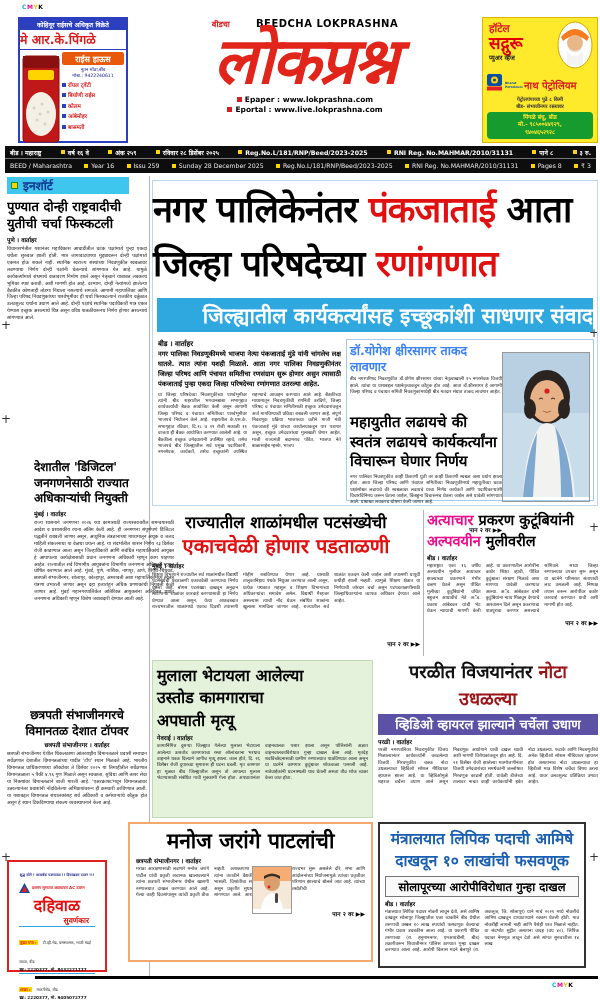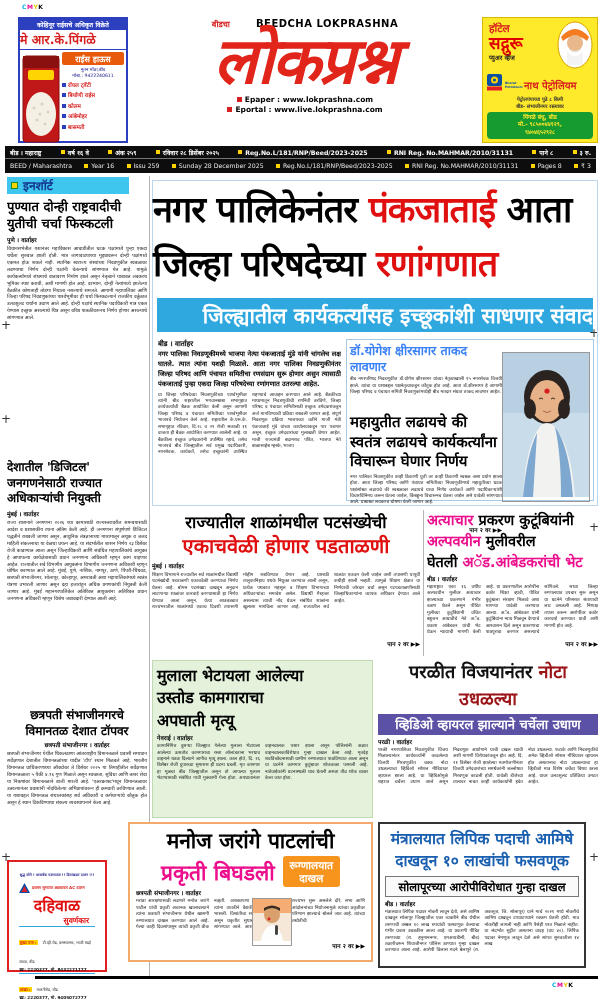--- a/index.html
+++ b/index.html
@@ -315,21 +315,21 @@
     <span class="in-bullet"></span>
     <span>इनशॉर्ट</span>
   </div>
 
   <div class="sb-story" style="top:199px;height:258px;">
     <div class="sb-h">पुण्यात दोन्ही राष्ट्रवादीची युतीची चर्चा फिस्कटली</div>
     <div class="byline" style="margin-top:3px;">पुणे । वार्ताहर</div>
     <div class="sb-body">विधानसभेतील यशानंतर महाविकास आघाडीतील घटक पक्षांमध्ये पुन्हा एकदा चर्चेला सुरुवात झाली होती. मात्र जागावाटपाच्या मुद्द्यावरून दोन्ही पक्षांमध्ये एकमत होऊ शकले नाही. स्थानिक स्वराज्य संस्थांच्या निवडणुकीत स्वबळावर लढण्याचा निर्णय दोन्ही पक्षांनी घेतल्याचे सांगण्यात येत आहे. यामुळे कार्यकर्त्यांमध्ये संभ्रमाचे वातावरण निर्माण झाले असून नेतृत्वाने याबाबत लवकरच भूमिका स्पष्ट करावी, अशी मागणी होत आहे. दरम्यान, दोन्ही नेत्यांमध्ये झालेल्या बैठकीत कोणताही तोडगा निघाला नसल्याचे समजते. आगामी महापालिका आणि जिल्हा परिषद निवडणुकांच्या पार्श्वभूमीवर ही चर्चा फिस्कटल्याने राजकीय वर्तुळात उलटसुलट चर्चांना उधाण आले आहे. दोन्ही पक्षांचे स्थानिक पदाधिकारी मात्र एकत्र येण्यास इच्छुक असल्याचे चित्र असून वरिष्ठ पातळीवरूनच निर्णय होणार असल्याचे सांगण्यात आले.</div>
   </div>
 
-  <div class="sb-story" style="top:460px;height:244px;">
+  <div class="sb-story" style="top:460px;height:244px;margin-left:27px;">
     <div class="sb-h2">देशातील 'डिजिटल' जनगणनेसाठी राज्यात अधिकाऱ्यांची नियुक्ती</div>
     <div class="byline" style="margin-top:3px;">मुंबई । वार्ताहर</div>
     <div class="sb-body">राज्य शासनाने जनगणना २०२६ च्या कामासाठी राज्यस्तरावरील समन्वयासाठी आदेश व प्रशासकीय रचना अंतिम केली आहे. ही जनगणना संपूर्णपणे डिजिटल पद्धतीने राबवली जाणार असून, आधुनिक तंत्रज्ञानाच्या माध्यमातून अचूक व जलद माहिती संकलनाचा या वेळचा प्रयत्न आहे. या संदर्भातील शासन निर्णय २३ डिसेंबर रोजी काढण्यात आला असून जिल्हाधिकारी आणि संबंधित महापालिकांचे आयुक्त हे आपापल्या कार्यक्षेत्रासाठी प्रधान जनगणना अधिकारी म्हणून काम पाहणार आहेत. राज्यातील सर्व विभागीय आयुक्तांना विभागीय जनगणना अधिकारी म्हणून घोषित करण्यात आले आहे. मुंबई, पुणे, नाशिक, नागपूर, ठाणे, पिंपरी-चिंचवड, छत्रपती संभाजीनगर, सोलापूर, कोल्हापूर, अमरावती अशा महापालिकांमध्ये स्वतंत्र यंत्रणा उभारली जाणार असून दहा हजारांहून अधिक प्रगणकांची नियुक्ती केली जाणार आहे. मुंबई महानगरपालिकेत अतिरिक्त आयुक्तांना अतिरिक्त प्रधान जनगणना अधिकारी म्हणून विशेष जबाबदारी देण्यात आली आहे.</div>
   </div>
 
   <div class="sb-story" style="top:708px;height:148px;">
     <div class="sb-h2" style="text-align:center;">छत्रपती संभाजीनगरचे विमानतळ देशात टॉपवर</div>
     <div class="byline" style="margin-top:2px;text-align:center;">छत्रपती संभाजीनगर । वार्ताहर</div>
     <div class="sb-body">छत्रपती संभाजीनगर येथील चिकलठाणा आंतरराष्ट्रीय विमानतळाने प्रवासी समाधान सर्वेक्षणात देशातील विमानतळांच्या यादीत 'टॉप' स्थान मिळवले आहे. भारतीय विमानतळ प्राधिकरणाच्या ऑक्टोबर ते डिसेंबर २०२५ या तिमाहीतील सर्वेक्षणात विमानतळाला ५ पैकी ४.९६ गुण मिळाले असून स्वच्छता, सुविधा आणि तत्पर सेवा या निकषांवर विमानतळाने बाजी मारली आहे. 'एअरक्राफ्ट'मधून विमानतळावर उतरल्यानंतर प्रवाशांनी नोंदविलेल्या अभिप्रायांवरून ही क्रमवारी ठरविण्यात आली. या यशाबद्दल विमानतळ संचालकांसह सर्व अधिकारी व कर्मचाऱ्यांचे कौतुक होत असून हे स्थान टिकविण्याचा संकल्प व्यवस्थापनाने केला आहे.</div>
   </div>
@@ -401,21 +401,20 @@
     <div class="cols3 t-xxs" style="height:66px;overflow:hidden;margin-top:2px;">शिक्षण विभागाने राज्यातील सर्व शाळांमधील विद्यार्थी पटसंख्येची पडताळणी एकाचवेळी करण्याचा निर्णय घेतला आहे. बोगस पटसंख्या दाखवून अनुदान लाटणाऱ्या शाळांवर कारवाई करण्यासाठी हा निर्णय घेण्यात आला असून, येत्या आठवड्यात राज्यभरातील शाळांमध्ये एकाच दिवशी तपासणी मोहीम राबविण्यात येणार आहे. यासाठी तालुकानिहाय पथके नियुक्त करण्यात आली असून, प्रत्येक पथकात महसूल व शिक्षण विभागाच्या अधिकाऱ्यांचा समावेश असेल. विद्यार्थी गैरहजर असल्यास त्याची नोंद घेऊन संबंधित शाळांना खुलासा मागविला जाणार आहे. राज्यातील सर्व शाळांत एकदम केली जाईल अशी तपासणी यापूर्वी कधीही झाली नव्हती. त्यामुळे शिक्षण क्षेत्रात या निर्णयाची जोरदार चर्चा असून पटपडताळणीसाठी जिल्हाधिकाऱ्यांना व्यापक अधिकार देण्यात आले आहेत.</div>
     <div class="cont" style="margin-top:2px;">पान २ वर ▶▶</div>
   </div>
 
   <div class="abs vline" style="left:423px;top:510px;height:146px;"></div>
 
   <div class="abs atro">
     <div class="atro-h">
       <div><span class="mag">अत्याचार</span><span> प्रकरण कुटूंबियांनी</span></div>
       <div><span class="mag">अल्पवयीन</span><span> मुलीवरील</span></div>
-      <div><span>घेतली </span><span class="mag">अॅड.आंबेडकरांची भेट</span></div>
     </div>
     <div class="byline" style="margin-top:2px;">बीड । वार्ताहर</div>
     <div class="cols3 t-xxs" style="height:56px;overflow:hidden;margin-top:1px;">महाराष्ट्रात एका १६ वर्षीय अल्पवयीन मुलीवर अत्याचार झाल्याच्या प्रकरणाने गंभीर वळण घेतले असून पीडित मुलीच्या कुटुंबियांनी वंचित बहुजन आघाडीचे नेते अॅड. प्रकाश आंबेडकर यांची भेट घेऊन न्यायाची मागणी केली आहे. या प्रकरणातील आरोपींना कठोर शिक्षा व्हावी, पीडित कुटुंबाला संरक्षण मिळावे अशा मागण्या यावेळी करण्यात आल्या. अॅड. आंबेडकर यांनी कुटुंबियांना न्याय मिळवून देण्याचे आश्वासन दिले असून प्रकरणाचा पाठपुरावा करणार असल्याचे सांगितले. सध्या जिल्हा रुग्णालयात उपचार सुरू असून या घटनेने परिसरात संतापाची लाट उसळली आहे. निष्पक्ष तपास करून आरोपींवर कठोर कारवाई करण्यात यावी अशी मागणी होत आहे.</div>
     <div class="cont">पान २ वर ▶▶</div>
   </div>
 
   <div class="abs worker">
     <div class="worker-h">
       <div>मुलाला भेटायला आलेल्या</div>
       <div>उस्तोड कामगाराचा</div>
@@ -428,27 +427,20 @@
   <div class="abs parali">
     <div class="parali-h"><span>परळीत विजयानंतर </span><span class="maroon">नोटा उधळल्या</span></div>
     <div class="parali-strap">व्हिडिओ व्हायरल झाल्याने चर्चेला उधाण</div>
     <div class="byline" style="margin-top:3px;">परळी । वार्ताहर</div>
     <div class="cols3 t-xxs" style="height:82px;overflow:hidden;margin-top:1px;">परळी नगरपालिका निवडणुकीत विजय मिळाल्यानंतर कार्यकर्त्यांनी काढलेल्या विजयी मिरवणुकीत चक्क नोटा उधळल्याचा व्हिडिओ सोशल मीडियावर व्हायरल झाला आहे. या व्हिडिओमुळे शहरात चर्चेला उधाण आले असून निवडणूक आयोगाने याची दखल घ्यावी अशी मागणी विरोधकांकडून होत आहे. दि. २१ डिसेंबर रोजी झालेल्या मतमोजणीनंतर विजयी उमेदवारांच्या समर्थकांनी जल्लोषात मिरवणूक काढली होती. यावेळी डीजेच्या तालावर नाचत काही कार्यकर्त्यांनी हवेत नोटा उधळल्या. फटाके आणि निवडणुकीचे अनेक व्हिडीओ सोशल मीडियावर व्हायरल होत असतानाच नोटा उधळल्याचा हा व्हिडीओ मात्र विशेष चर्चेचा विषय ठरला आहे. यावर उलटसुलट प्रतिक्रिया उमटत आहेत.</div>
 
   </div>
 
   <div class="abs jarange">
     <div class="jar-h1">मनोज जरांगे पाटलांची</div>
-    <div class="jar-row">
-      <span class="jar-h2">प्रकृती बिघडली</span>
-      <span class="jar-badge">
-        <div>रूग्णालयात</div>
-        <div>दाखल</div>
-      </span>
-    </div>
     <div class="byline" style="margin-top:2px;">छत्रपती संभाजीनगर । वार्ताहर</div>
     <div style="position:relative;margin-top:1px;">
       <div class="cols3 t-xxs" style="height:44px;overflow:hidden;">मराठा आरक्षणासाठी लढणारे मनोज जरांगे पाटील यांची प्रकृती अचानक खालावल्याने त्यांना छत्रपती संभाजीनगर येथील खासगी रुग्णालयात दाखल करण्यात आले आहे. गेल्या काही दिवसांपासून त्यांची प्रकृती ठीक नव्हती. अशक्तपणा जाणवत असल्याने त्यांना तातडीने वैद्यकीय उपचारांची गरज भासली. विश्रांतीचा सल्ला डॉक्टरांनी दिला असून प्रकृतीत सुधारणा होत असल्याचे सांगण्यात आले. आरक्षणाच्या मागणीसाठी राज्यभर सुरू असलेले दौरे, सभा आणि आंदोलनांच्या नियोजनामुळे त्यांच्या प्रकृतीवर परिणाम झाल्याचे बोलले जात आहे. त्यांच्या तब्येतीची</div>
       <div class="abs photo" style="left:116px;top:0;background:#fff;">
         <svg width="38" height="42" viewBox="0 0 38 42">
           <rect width="38" height="42" fill="#f6e8d8"></rect>
           <rect x="0" y="0" width="38" height="14" fill="#F47B20" opacity=".55"></rect>
           <circle cx="19" cy="16" r="8" fill="#d9a06e"></circle>
           <path d="M11 12 Q19 6 27 12 L27 9 Q19 4 11 9 Z" fill="#3a2c22"></path>
           <circle cx="16" cy="20" r="1.4" fill="#d81f1f"></circle>

